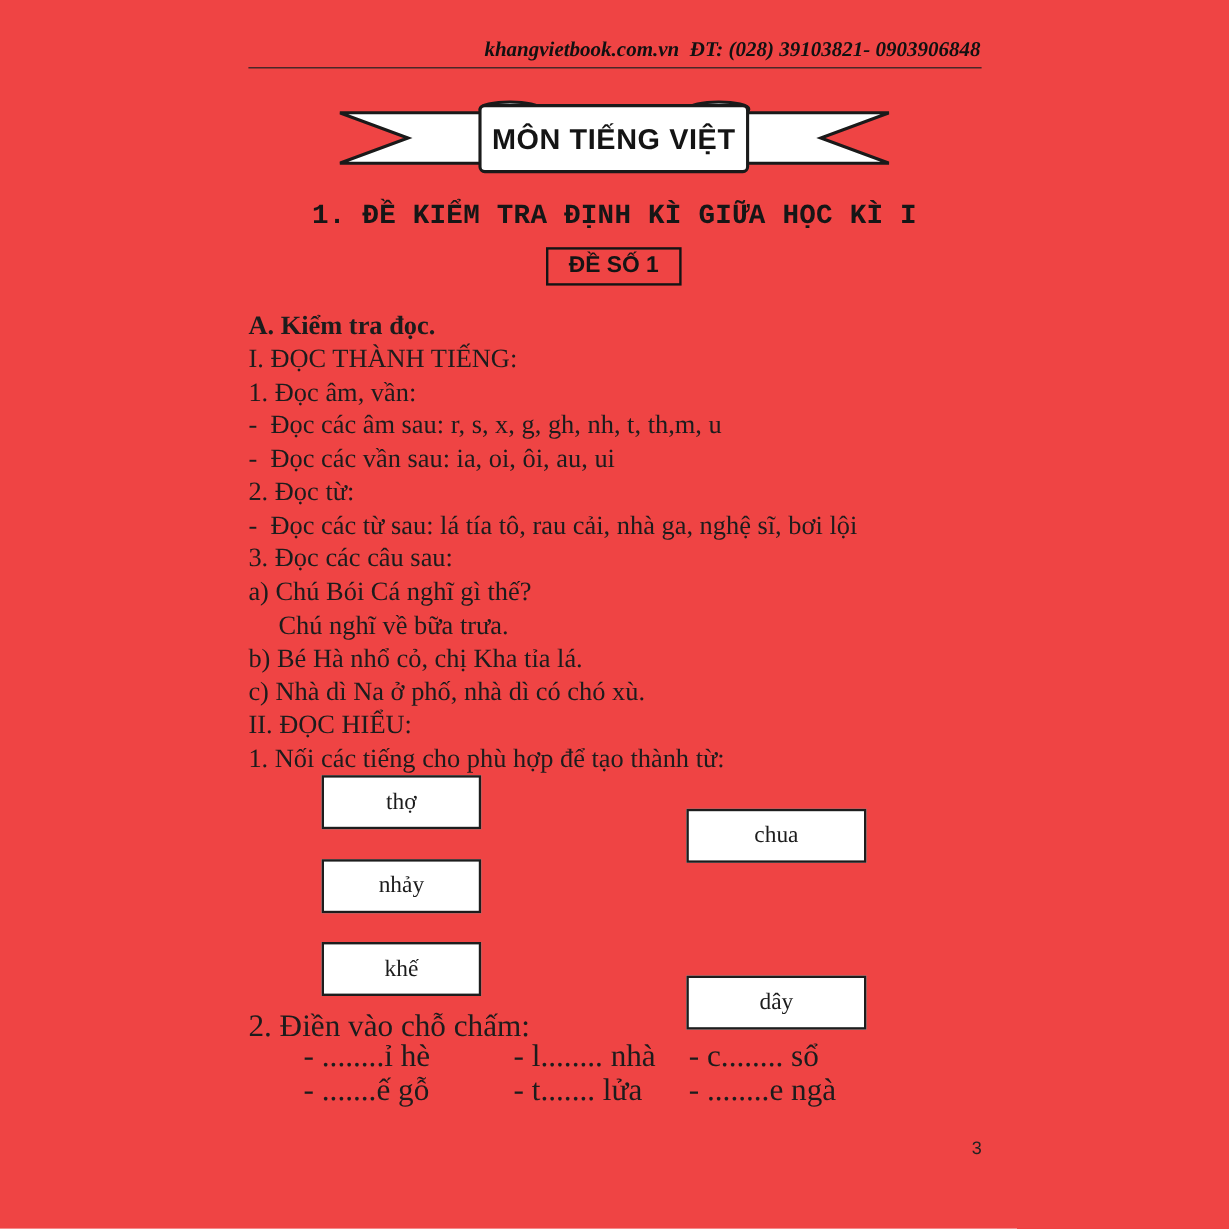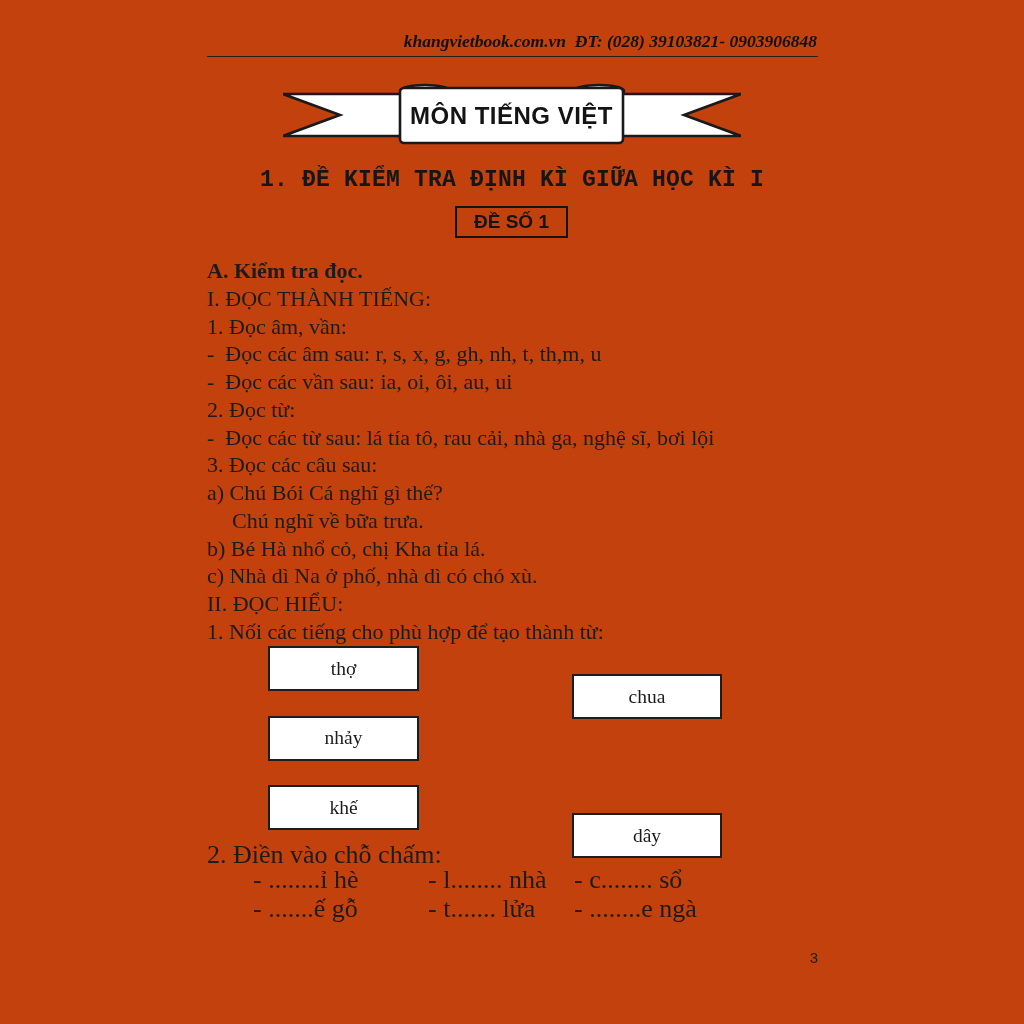--- a/index.html
+++ b/index.html
@@ -1,18 +1,18 @@
 <!DOCTYPE html>
 <html><head>
 <meta charset="utf-8">
 <style>
   * { margin:0; padding:0; box-sizing:border-box; }
   html,body { background:#ffffff; }
   .page {
-    position:relative; width:1024px; height:1024px; background:#c2410c;
+    position:relative; width:1024px; height:1024px; background:#ef4444;
     font-family:"Liberation Serif", serif; color:#1c1c1c; overflow:hidden;
   }
   
   .hdr {
     position:absolute; top:31px; right:207px;
     font-family:"Liberation Serif", serif; font-weight:bold; font-style:italic;
     font-size:17.5px; color:#111; white-space:pre;
   }
   .hdr-rule { position:absolute; top:56px; left:207px; width:611px; border-top:1.6px solid #222; }
   
@@ -31,21 +31,21 @@
   }
   
   .body { position:absolute; left:207px; top:257px; width:615px; font-size:22px; }
   .bline { height:27.75px; line-height:27.75px; white-space:pre; }
   .bline.bold { font-weight:bold; }
   .bline.indent { padding-left:25px; }
   
   .match { position:absolute; left:268px; top:646px; width:454px; }
   .mrow { display:flex; justify-content:space-between; height:45px; margin-bottom:24.5px; }
   .mbox {
-    width:151px; height:45px; border:2px solid #1d1d1d; background:#fff;
+    width:133px; height:45px; border:2px solid #1d1d1d; background:#fff;
     display:flex; align-items:center; justify-content:center; font-size:19.5px;
   }
   .mbox.right { width:150px;margin-top:28px; }
   
   .fill-head { position:absolute; left:207px; top:841px; font-size:26px; height:28px; line-height:28px; }
   .fill { position:absolute; left:253px; top:866px; width:560px; font-size:26px; }
   .frow { display:grid; grid-template-columns:175px 146px auto; height:28.5px; line-height:28.5px; }
   .fcell { white-space:pre; }
   
   .pagenum {

